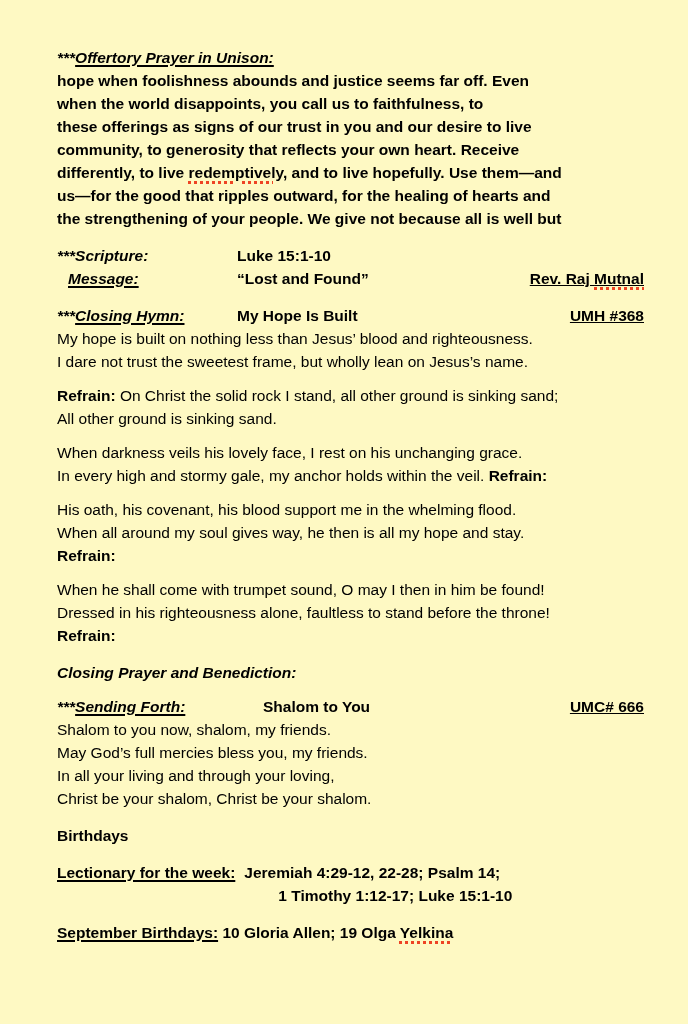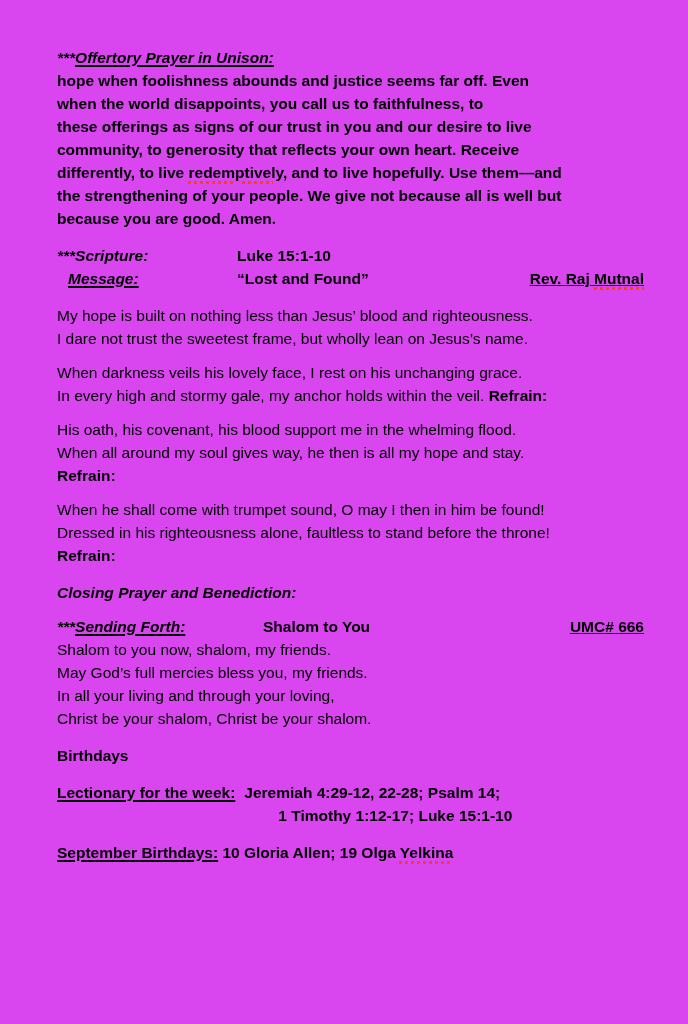--- a/index.html
+++ b/index.html
@@ -1,20 +1,20 @@
 <!DOCTYPE html>
 <html><head>
 <meta charset="utf-8">
 <style>
   html,body{margin:0;padding:0;background:#ffffff;}
   .page{
     position:relative;
     width:688px;height:1024px;
     box-sizing:border-box;
-    background:#d946ef;
+    background:#fef9c3;
     color:#000000;
     font-family:"Liberation Sans", sans-serif;
     font-size:15.5px;
     line-height:23px;
     padding:46px 44px 0 57px;
     overflow:hidden;
   }
   .line{white-space:nowrap;}
   .b{font-weight:bold;}
   .bi{font-weight:bold;font-style:italic;}
@@ -42,41 +42,50 @@
 
 <div class="page">
 
   <div>
     <div class="line bi"><span>***</span><span class="u">Offertory Prayer in Unison:</span></div>
     <div class="line b">hope when foolishness abounds and justice seems far off. Even</div>
     <div class="line b">when the world disappoints, you call us to faithfulness, to</div>
     <div class="line b">these offerings as signs of our trust in you and our desire to live</div>
     <div class="line b">community, to generosity that reflects your own heart. Receive</div>
     <div class="line b"><span>differently, to live </span><span class="sq">redemptively</span><span>, and to live hopefully. Use them—and</span></div>
+    <div class="line b">us—for the good that ripples outward, for the healing of hearts and</div>
     <div class="line b">the strengthening of your people. We give not because all is well but</div>
-    <div class="line b">because you are good. Amen.</div>
   </div>
 
   <div class="sect">
     <div class="row">
       <div class="line bi"><span>***</span><span>Scripture:</span></div>
       <div class="mid b">Luke 15:1-10</div>
     </div>
     <div class="row">
       <div class="line bi indent-label"><span class="u">Message:</span></div>
       <div class="mid b">“Lost and Found”</div>
       <div class="right b"><span>Rev. Raj </span><span class="sq">Mutnal</span></div>
     </div>
   </div>
 
   <div class="sect">
+    <div class="row">
+      <div class="line bi"><span>***</span><span class="u">Closing Hymn:</span></div>
+      <div class="mid b">My Hope Is Built</div>
+      <div class="right b">UMH #368</div>
+    </div>
     <div class="line">My hope is built on nothing less than Jesus’ blood and righteousness.</div>
     <div class="line">I dare not trust the sweetest frame, but wholly lean on Jesus’s name.</div>
   </div>
 
+  <div class="sect-sm">
+    <div class="line"><span class="b">Refrain:</span><span> On Christ the solid rock I stand, all other ground is sinking sand;</span></div>
+    <div class="line">All other ground is sinking sand.</div>
+  </div>
 
   <div class="sect-sm">
     <div class="line">When darkness veils his lovely face, I rest on his unchanging grace.</div>
     <div class="line"><span>In every high and stormy gale, my anchor holds within the veil. </span><span class="b">Refrain:</span></div>
   </div>
 
   <div class="sect-sm">
     <div class="line">His oath, his covenant, his blood support me in the whelming flood.</div>
     <div class="line">When all around my soul gives way, he then is all my hope and stay.</div>
     <div class="line b">Refrain:</div>

